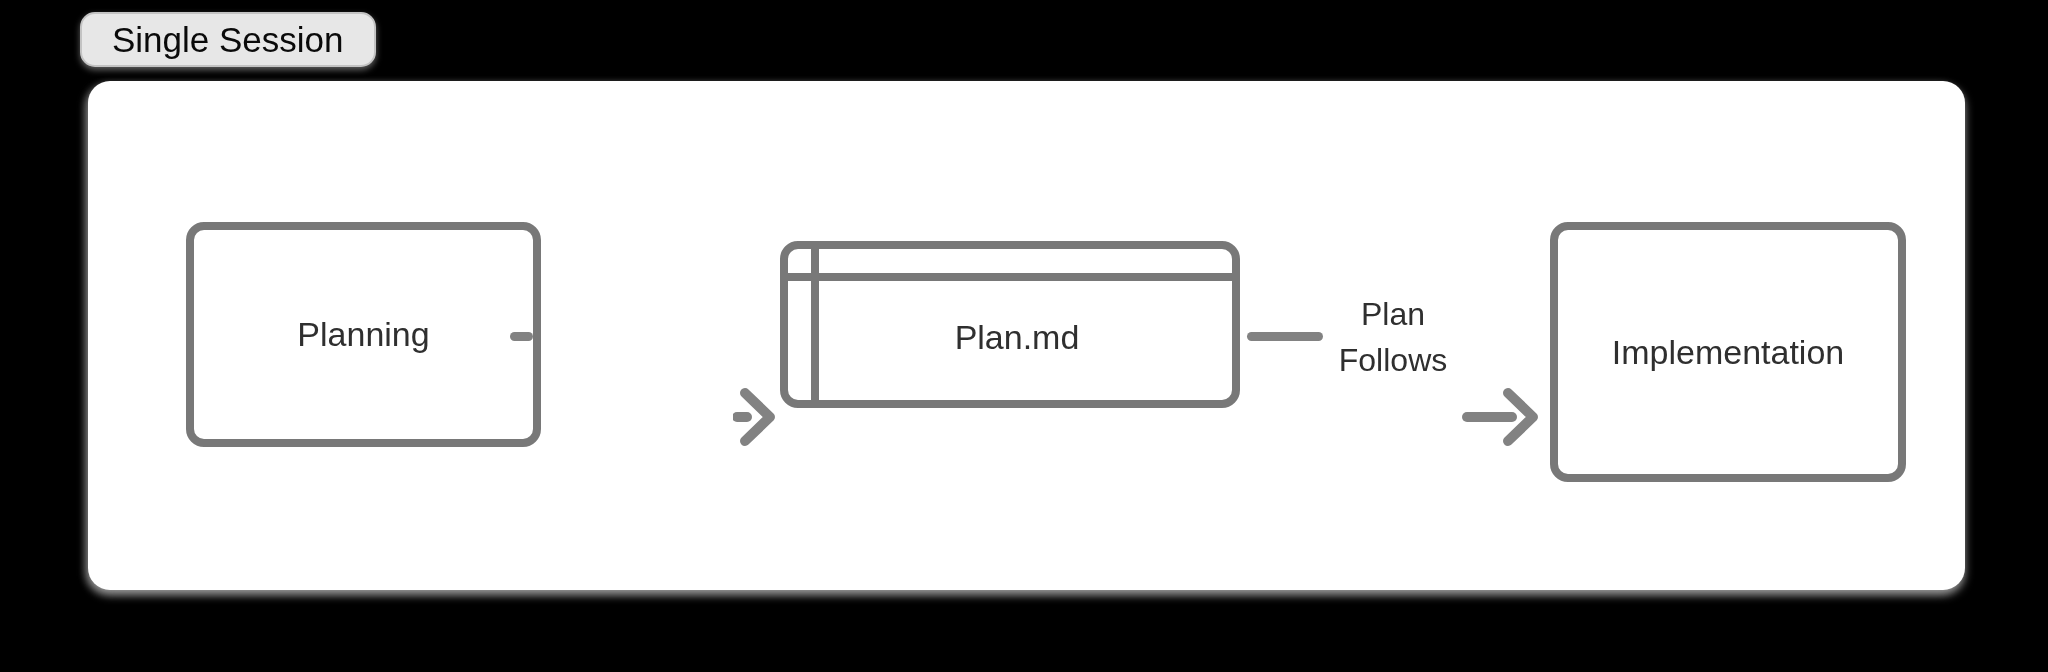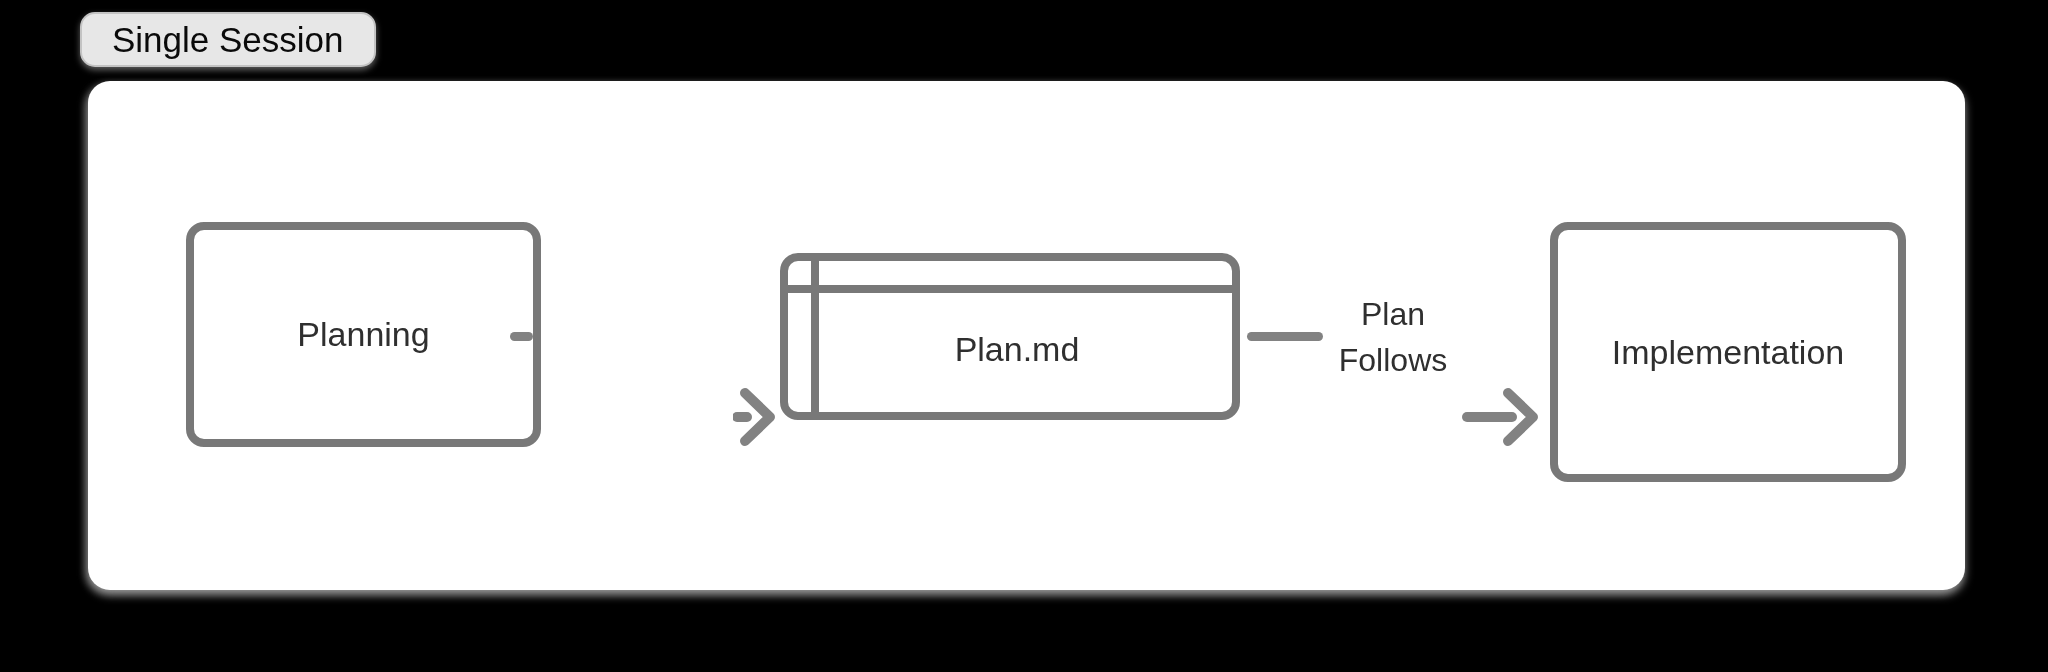--- a/index.html
+++ b/index.html
@@ -37,21 +37,21 @@
     position:absolute;
     border:8px solid var(--node-border);
     border-radius:18px;
     background:#ffffff;
     display:flex;align-items:center;justify-content:center;
     font-size:34px;font-weight:500;color:var(--label-text);
   }
   .node-planning{left:54px;top:141px;width:355px;height:225px;margin-left:44px;}
   .node-implementation{left:1462px;top:141px;width:356px;height:260px;}
 
-  .node-planmd{left:692px;top:172px;width:460px;height:167px;padding-left:14px;padding-top:25px;}
+  .node-planmd{left:692px;top:160px;width:460px;height:167px;padding-left:14px;padding-top:25px;}
   .planmd-vline{position:absolute;left:23px;top:0;bottom:0;width:8px;background:var(--node-border);}
   .planmd-hline{position:absolute;top:24px;left:0;right:0;height:8px;background:var(--node-border);}
 
   .dash{position:absolute;height:9px;background:var(--edge);border-radius:5px;}
   .dash-1{left:422px;top:251px;width:23px;}
   .dash-2{left:1159px;top:251px;width:76px;}
 
   .edge-label{
     position:absolute;text-align:center;
     font-size:32px;font-weight:500;color:var(--label-text);

